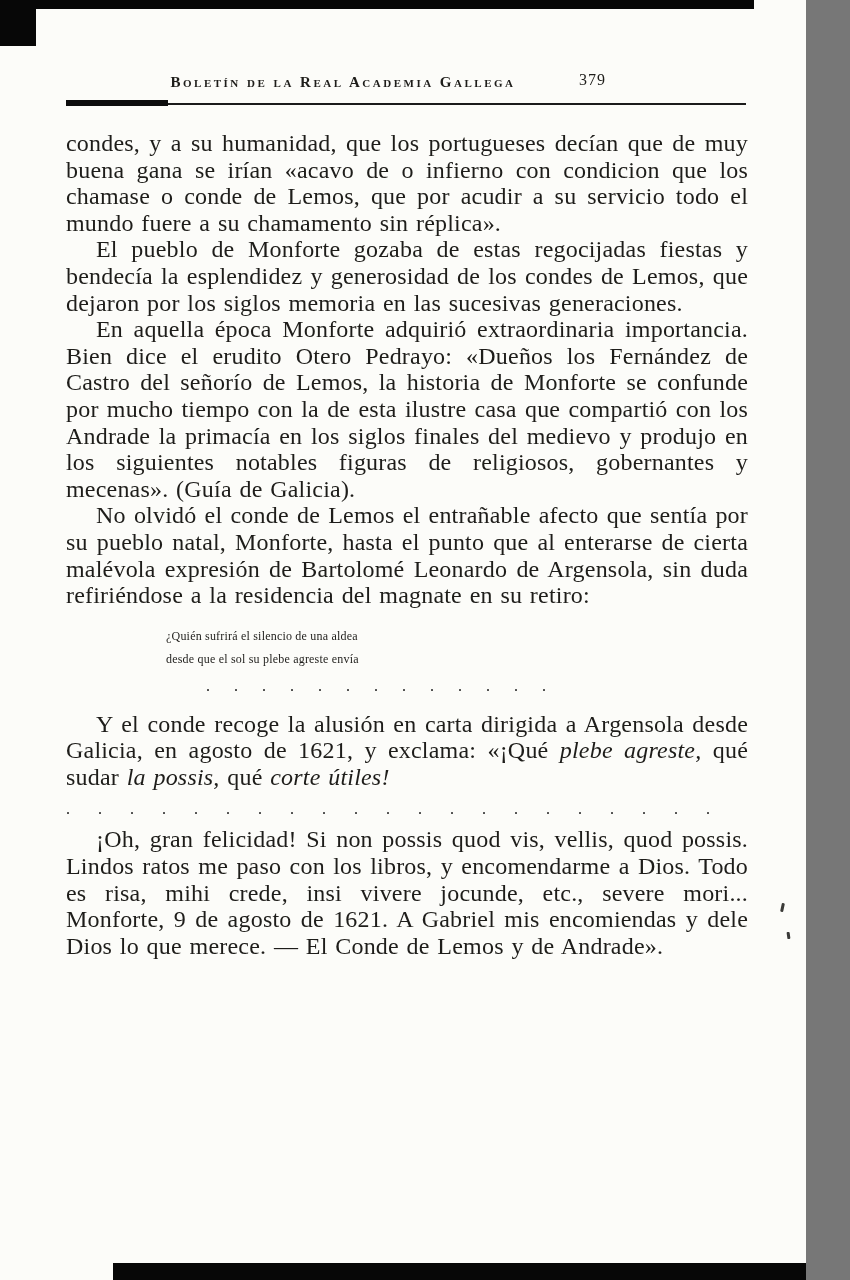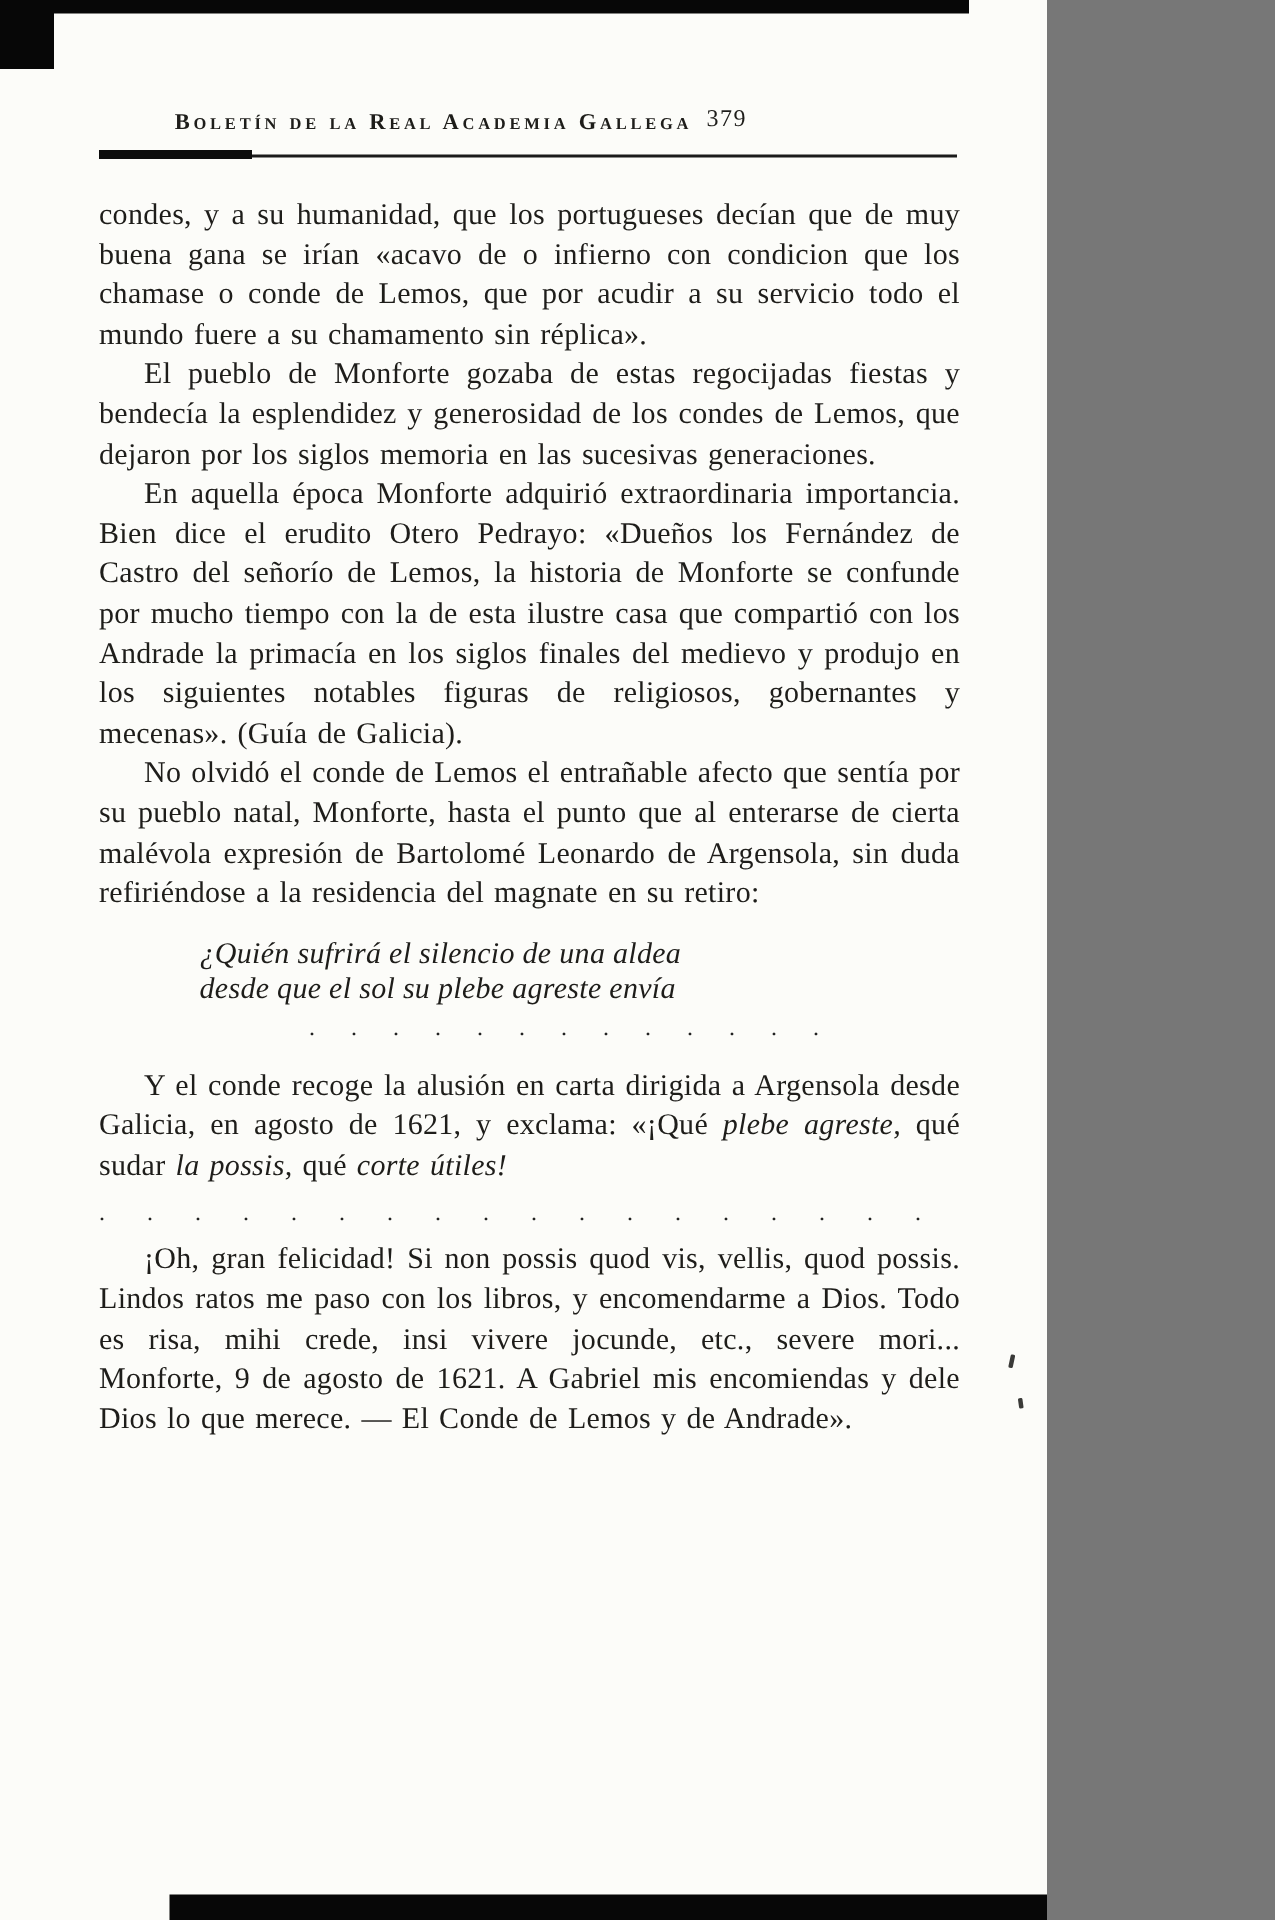--- a/index.html
+++ b/index.html
@@ -4,21 +4,21 @@
 <style>
   * { box-sizing: border-box; }
   html, body { margin: 0; padding: 0; }
   body {
     width: 850px; height: 1280px;
     background: #777;
     font-family: "Liberation Serif", "DejaVu Serif", serif;
   }
   .page {
     position: relative;
-    width: 698px; height: 1280px;
+    width: 806px; height: 1280px;
     background: #fcfcf9;
     color: #1e1d1a;
     overflow: hidden;
   }
   .artifact { position: absolute; background: #070707; }
   .top-strip   { left: 28px; top: 0; right: 52px; height: 9px; }
   .corner-block{ left: 0; top: 0; width: 36px; height: 46px; }
   .bottom-bar  { left: 113px; right: 0; bottom: 0; height: 17px; }
   .speck { position: absolute; background: #3a3a38; border-radius: 1px; }
   .speck-1 { right: 22px; top: 903px; width: 3px; height: 9px; transform: rotate(12deg); }
@@ -45,32 +45,31 @@
     content: ""; position: absolute; left: 0; right: 2px; top: 3px;
     height: 2px; background: #1b1b1b;
   }
   .rule::after {
     content: ""; position: absolute; left: 0; top: 0;
     width: 102px; height: 6px; background: #0d0d0d;
   }
 
   .para {
     margin: 0;
-    font-size: 20px; line-height: 26.6px;
+    font-size: 24px; line-height: 26.6px;
     text-align: justify;
     word-spacing: 1.5px; letter-spacing: 0.2px;
   }
   .indent { text-indent: 30px; }
   .it { font-style: italic; }
 
   .verse {
-    margin: 16px 0 6px 67px;
-    font-size: 20px; line-height: 23px;
+    margin: 16px 0 6px 100px;
+    font-size: 12px; line-height: 23px;
     letter-spacing: 0.2px;
-    font-style: italic;
   }
 
   .dots { font-size: 16px; color: #222; white-space: nowrap; overflow: hidden; }
   .dots-short { margin: 2px 0 16px 140px; word-spacing: 20px; }
   .dots-long  { margin: 10px 0 8px 0;   word-spacing: 24px; }
 </style>
 </head>
 <body>
 
 <div class="page">

